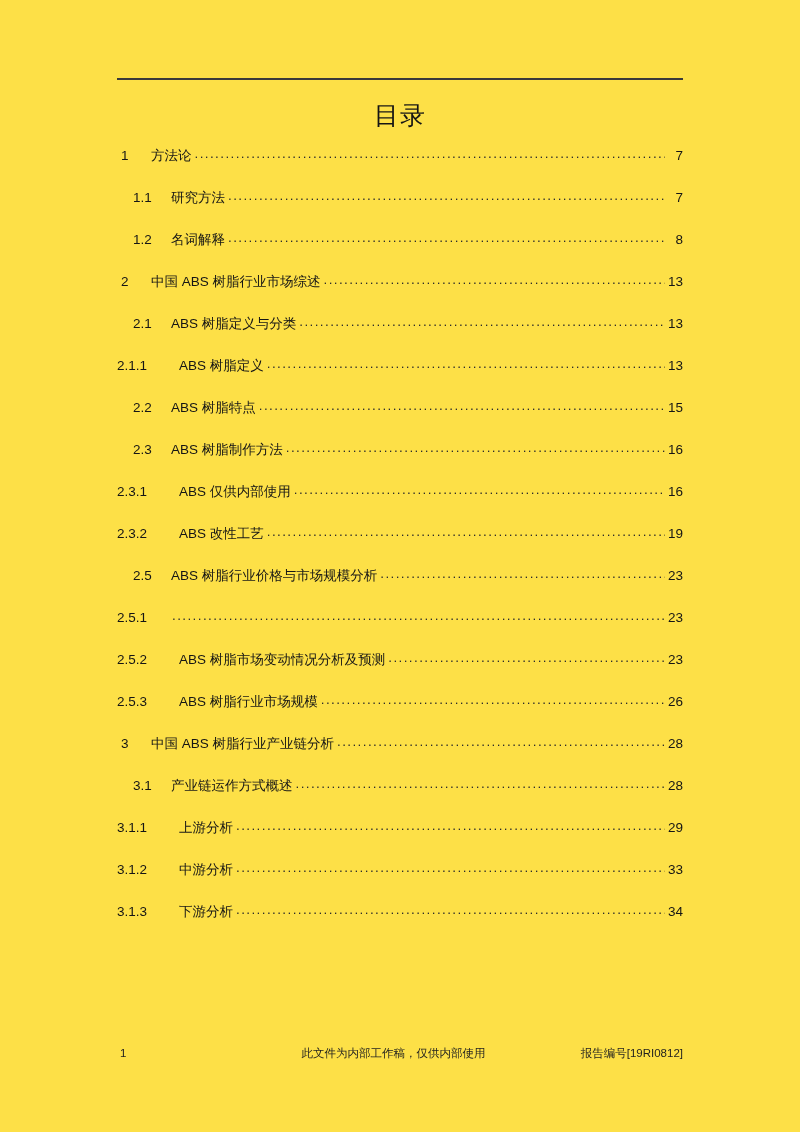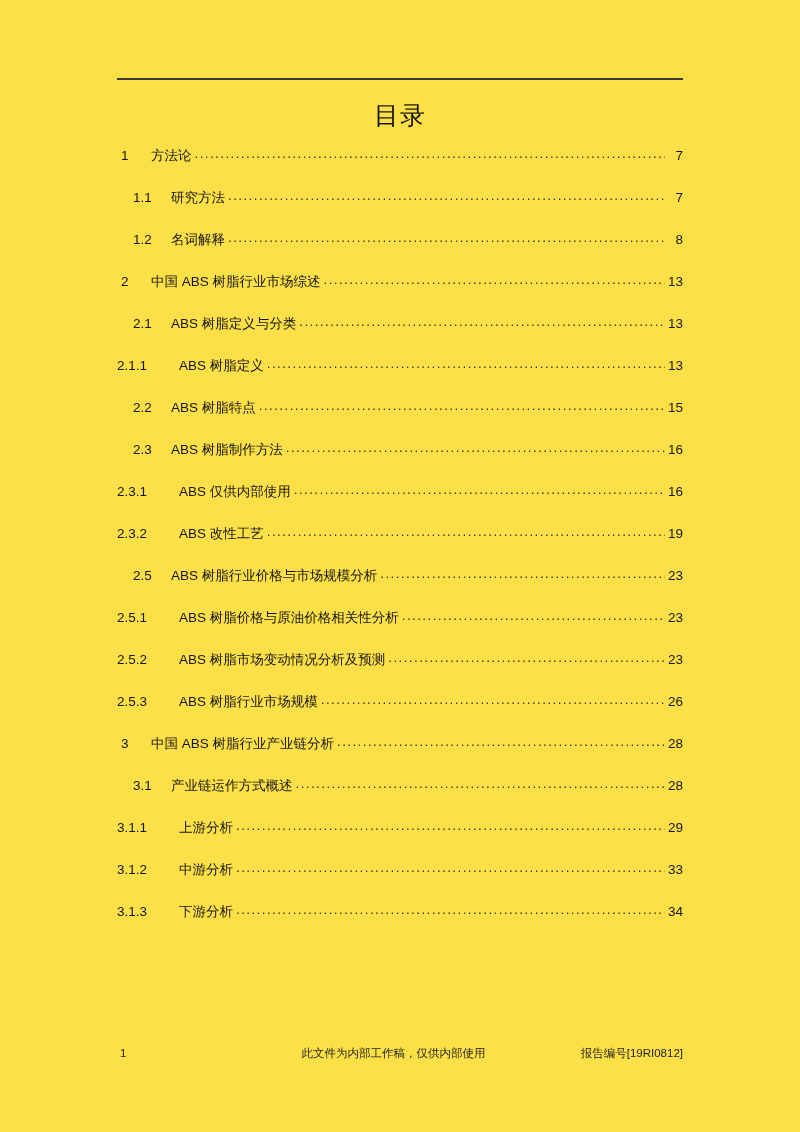--- a/index.html
+++ b/index.html
@@ -215,21 +215,20 @@
         <span class="toc-page">19</span>
       </div>
       <div class="toc-row lvl2">
         <span class="toc-num">2.5</span>
         <span class="toc-label">ABS 树脂行业价格与市场规模分析</span>
         <span class="toc-leader"></span>
         <span class="toc-page">23</span>
       </div>
       <div class="toc-row lvl3">
         <span class="toc-num">2.5.1</span>
-        <span class="toc-label">ABS 树脂价格与原油价格相关性分析</span>
         <span class="toc-leader"></span>
         <span class="toc-page">23</span>
       </div>
       <div class="toc-row lvl3">
         <span class="toc-num">2.5.2</span>
         <span class="toc-label">ABS 树脂市场变动情况分析及预测</span>
         <span class="toc-leader"></span>
         <span class="toc-page">23</span>
       </div>
       <div class="toc-row lvl3">

